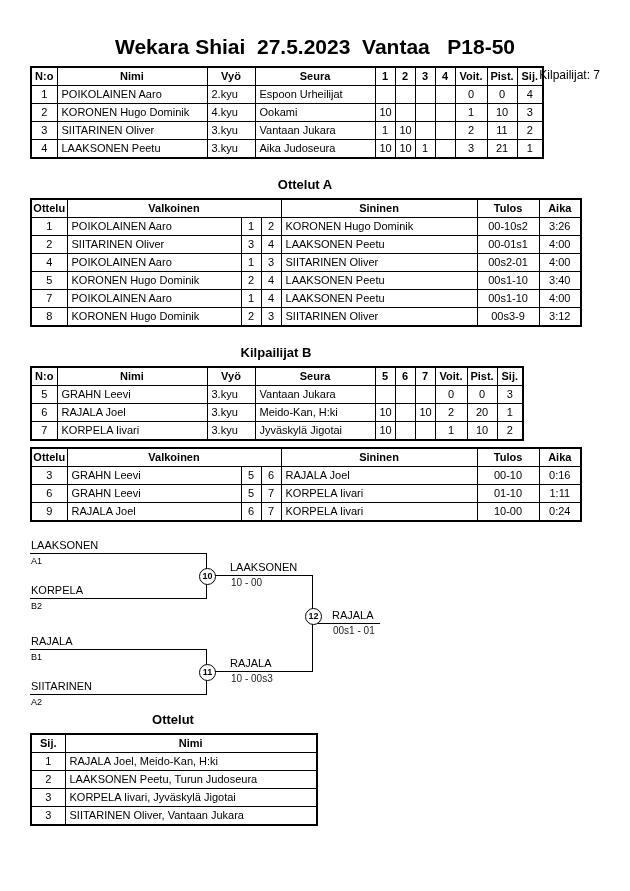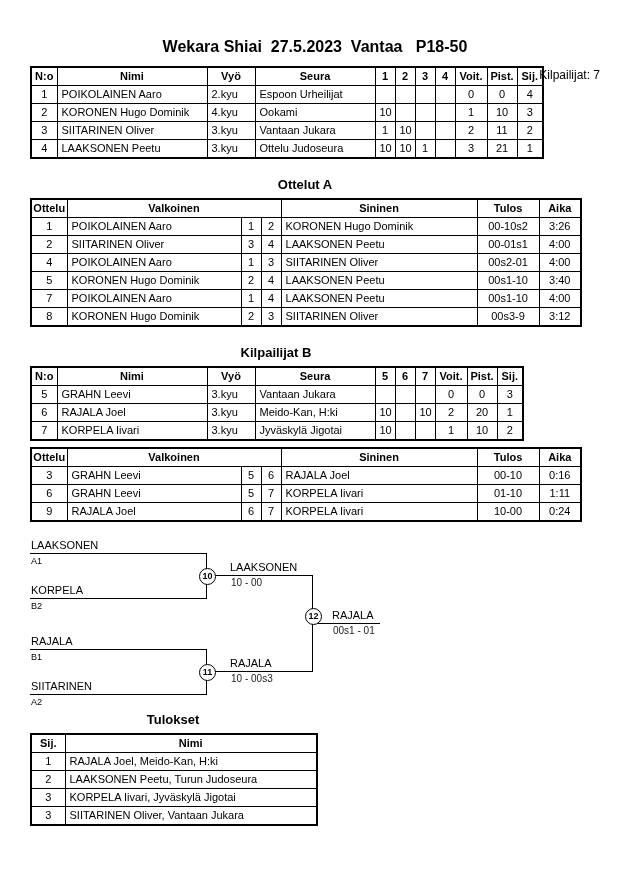--- a/index.html
+++ b/index.html
@@ -1,18 +1,18 @@
 <!DOCTYPE html>
 <html><head>
 <meta charset="utf-8">
 <style>
   html,body{margin:0;padding:0;background:#fff;}
   .page{position:relative;width:630px;height:891px;background:#fff;color:#000;
         font-family:"Liberation Sans","DejaVu Sans",sans-serif;overflow:hidden;}
-  .page-title{padding-top:34px;text-align:center;font-size:16px;font-weight:bold;
+  .page-title{padding-top:34px;text-align:center;font-size:21px;font-weight:bold;
               white-space:pre;line-height:26px;}
   .competitors-count{position:absolute;top:68px;right:30px;font-size:12px;}
   .sec-title{font-weight:bold;font-size:13px;text-align:center;margin-left:30px;}
   .mt-first{margin-top:6px;}
   .mt-sec{margin-top:18px;}
   table{border-collapse:collapse;table-layout:fixed;margin-left:30px;margin-top:6px;
         border:2px solid #000;}
   th,td{border:1px solid #000;font-size:11px;height:13px;line-height:13px;
         padding:2px 4px;overflow:hidden;white-space:nowrap;}
   th{font-weight:bold;text-align:center;padding:2px 1px;}
@@ -107,21 +107,21 @@
           <td></td>
           <td></td>
           <td>2</td>
           <td>11</td>
           <td>2</td>
         </tr>
         <tr>
           <td>4</td>
           <td>LAAKSONEN Peetu</td>
           <td>3.kyu</td>
-          <td>Ottelu Judoseura</td>
+          <td>Aika Judoseura</td>
           <td>10</td>
           <td>10</td>
           <td>1</td>
           <td></td>
           <td>3</td>
           <td>21</td>
           <td>1</td>
         </tr>
       </tbody>
   </table>
@@ -351,21 +351,21 @@
     <div class="b-winner" style="left:230px;top:127px">RAJALA</div>
     <div class="b-score" style="left:231px;top:144px">10 - 00s3</div>
 
     <div class="b-v" style="left:312px;top:45px;height:97px"></div>
     <div class="b-circle" style="left:305px;top:78px">12</div>
     <div class="b-h" style="left:312px;top:93px;width:68px"></div>
     <div class="b-winner" style="left:332px;top:79px">RAJALA</div>
     <div class="b-score" style="left:333px;top:96px">00s1 - 01</div>
   </div>
 
-  <div class="sec-title" style="width:286px;margin-top:2px">Tulokset</div>
+  <div class="sec-title" style="width:286px;margin-top:2px">Ottelut</div>
   <table class="result" style="width:286px">
     <colgroup>
       <col style="width:34px">
         <col style="width:252px">
     </colgroup>
     <thead>
       <tr>
         <th>Sij.</th>
         <th>Nimi</th>
       </tr>

